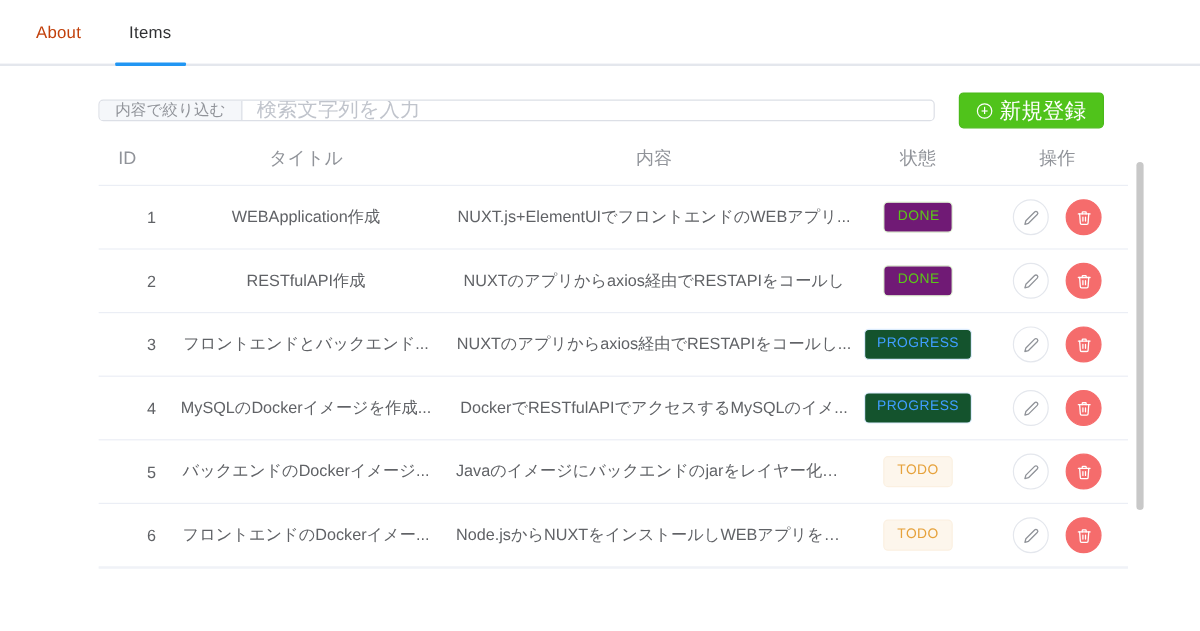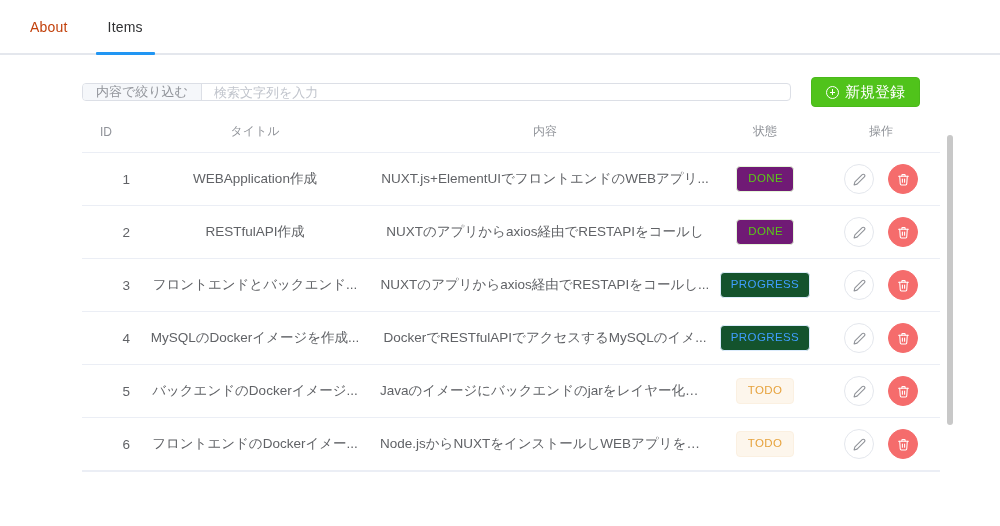--- a/index.html
+++ b/index.html
@@ -78,37 +78,37 @@
     color: #909399;
     font-size: 13px;
     white-space: nowrap;
     cursor: pointer;
   }
   .search-input {
     flex: 1;
     border: none;
     outline: none;
     padding: 0 12px;
-    font-size: 13px;
+    font-size: 17px;
     color: #ec4899;
     font-family: "Liberation Sans", "DejaVu Sans", sans-serif;
     background: transparent;
   }
   .search-input::placeholder { color: #c0c4cc; }
 
   .btn-new {
     margin-left: 20px;
     height: 30px;
     padding: 0 14px;
     background: #4caf21;
     background: #50c31b;
     border: 1px solid #4ab91a;
     border-radius: 4px;
     color: #ffffff;
-    font-size: 15px;
+    font-size: 18px;
     display: flex;
     align-items: center;
     gap: 6px;
     cursor: pointer;
     white-space: nowrap;
     font-family: "Liberation Sans", "DejaVu Sans", sans-serif;
   }
   .btn-new .plus-circle {
     width: 13px; height: 13px;
     border: 1.2px solid #ffffff;
@@ -138,21 +138,21 @@
     position: relative;
     background: #ffffff;
     overflow: hidden;
   }
   table.items {
     width: 860px;
     border-collapse: collapse;
     table-layout: fixed;
   }
   table.items thead th {
-    font-size: 12px;
+    font-size: 15px;
     font-weight: 400;
     color: #909399;
     text-align: center;
     padding: 0 0 12px 0;
     border-bottom: 1px solid #ebeef5;
     background: #ffffff;
   }
   th.col-id    { width: 48px; }
   th.col-title { width: 250px; }
   th.col-body  { width: 330px; }

